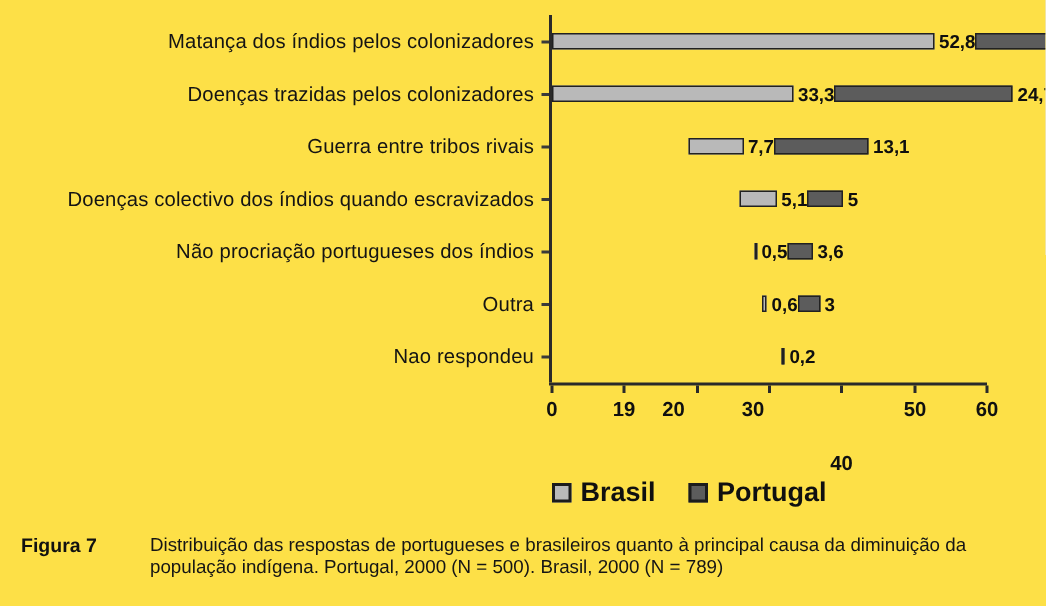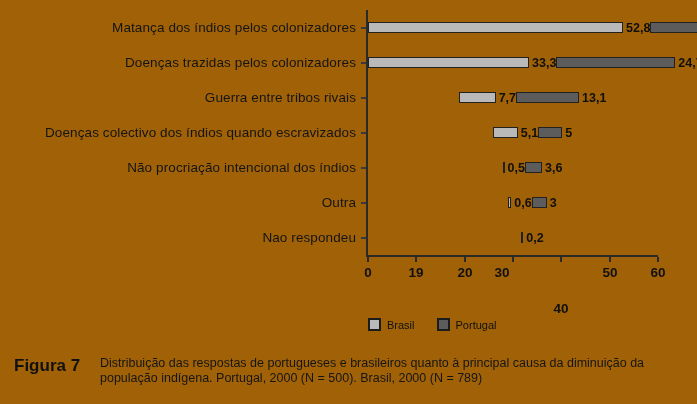--- a/index.html
+++ b/index.html
@@ -1,20 +1,20 @@
 <!DOCTYPE html>
 <html><head>
 <meta charset="utf-8">
 <style>
   * { margin:0; padding:0; box-sizing:border-box; }
   html,body { background:#e8e8e8; }
   body { font-family:"Liberation Sans", sans-serif; }
   .figure-wrap {
     position:relative; width:697px; height:404px;
-    background:#a16207; overflow:hidden; color:#161616;
+    background:#fde047; overflow:hidden; color:#161616;
   }
   .chart { position:absolute; top:10px; left:0; width:697px; }
   .rows-wrap { position:relative; }
   .group { display:flex; height:35px; align-items:center; }
   .cat-label {
     flex:none; width:366px; padding-right:10px; text-align:right;
     font-size:13.5px; color:#141414; letter-spacing:0.1px; white-space:nowrap;
   }
   .bars { flex:1; display:flex; justify-content:center; padding-left:2px; }
   .bar-line { display:flex; align-items:center; height:11px; }
@@ -28,23 +28,23 @@
   .axis-x { position:absolute; left:366px; height:2px; background:#2a2a2a; }
   .xtick-area { position:absolute; left:368px; width:290px; height:34px; }
   .xtick { position:absolute; top:0; width:2px; height:5px; background:#2a2a2a; }
   .xnum {
     position:absolute; top:8px; transform:translateX(-50%);
     font-size:13.5px; font-weight:600; color:#101010;
   }
   .legend { position:absolute; left:368px; display:flex; gap:22px; }
   .legend-item { display:flex; align-items:center; gap:6px; }
   .legend-swatch { width:13px; height:13px; border:2px solid #1c1c1c; }
-  .legend-label { font-size:11px; font-weight:400; color:#101010; }
+  .legend-label { font-size:18px; font-weight:700; color:#101010; }
   .caption { position:absolute; top:356px; left:14px; display:flex; align-items:flex-start; }
-  .fig-label { flex:none; width:86px; font-size:17px; font-weight:700; color:#111; }
+  .fig-label { flex:none; width:86px; font-size:13px; font-weight:700; color:#111; }
   .fig-text { width:604px; font-size:12.5px; line-height:15px; color:#151515; }
 </style>
 </head>
 <body>
 
 <div class="figure-wrap">
 
   <div class="chart">
     <div class="rows-wrap">
 
@@ -94,21 +94,21 @@
               <div class="bar" style="width: 25px; background: rgb(185, 185, 185);"></div>
               <span class="val">5,1</span>
             </div>
             <div class="bar-line">
               <div class="bar" style="width: 24px; background: rgb(92, 92, 92);"></div>
               <span class="val">5</span>
             </div>
           </div>
         </div>
         <div class="group">
-          <div class="cat-label">Não procriação intencional dos índios</div>
+          <div class="cat-label">Não procriação portugueses dos índios</div>
           <div class="bars">
             <div class="bar-line">
               <div class="bar" style="width: 2px; background: rgb(185, 185, 185);"></div>
               <span class="val">0,5</span>
             </div>
             <div class="bar-line">
               <div class="bar" style="width: 17px; background: rgb(92, 92, 92);"></div>
               <span class="val">3,6</span>
             </div>
           </div>
@@ -145,21 +145,21 @@
         <div class="ytick" style="top: 192px;"></div>
         <div class="ytick" style="top: 227px;"></div>
         <div class="axis-x" style="top: 245px; width: 292px;"></div>
       </div>
     <div class="xtick-area" style="top: 247px;">
         <div class="xtick" style="left: -1px;"></div>
         <span class="xnum" style="left: 0px;">0</span>
         <div class="xtick" style="left: 47px;"></div>
         <span class="xnum" style="left: 48px;">19</span>
         <div class="xtick" style="left: 96px;"></div>
-        <span class="xnum" style="left: 97px; text-align: center;">20</span>
+        <span class="xnum" style="left: 81px; text-align: center;">20</span>
         <div class="xtick" style="left: 144px;"></div>
         <span class="xnum" style="left: 134px;">30</span>
         <div class="xtick" style="left: 192px;"></div>
         <span class="xnum" style="left: 193px; margin-top: 36px;">40</span>
         <div class="xtick" style="left: 241px;"></div>
         <span class="xnum" style="left: 242px;">50</span>
         <div class="xtick" style="left: 289px;"></div>
         <span class="xnum" style="left: 290px;">60</span>
       </div>
     <div class="legend" style="top: 308px;">

